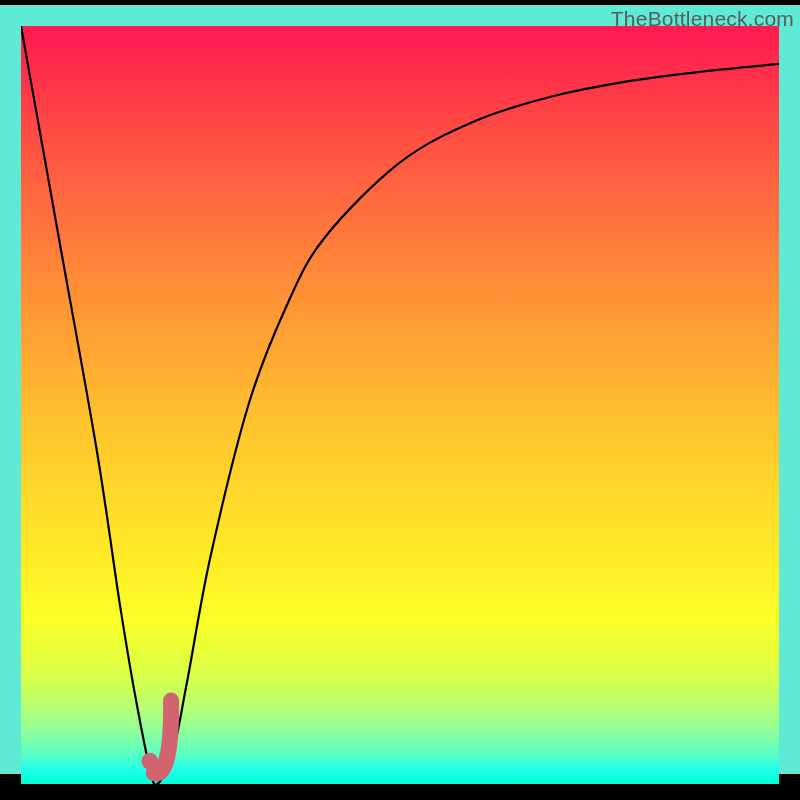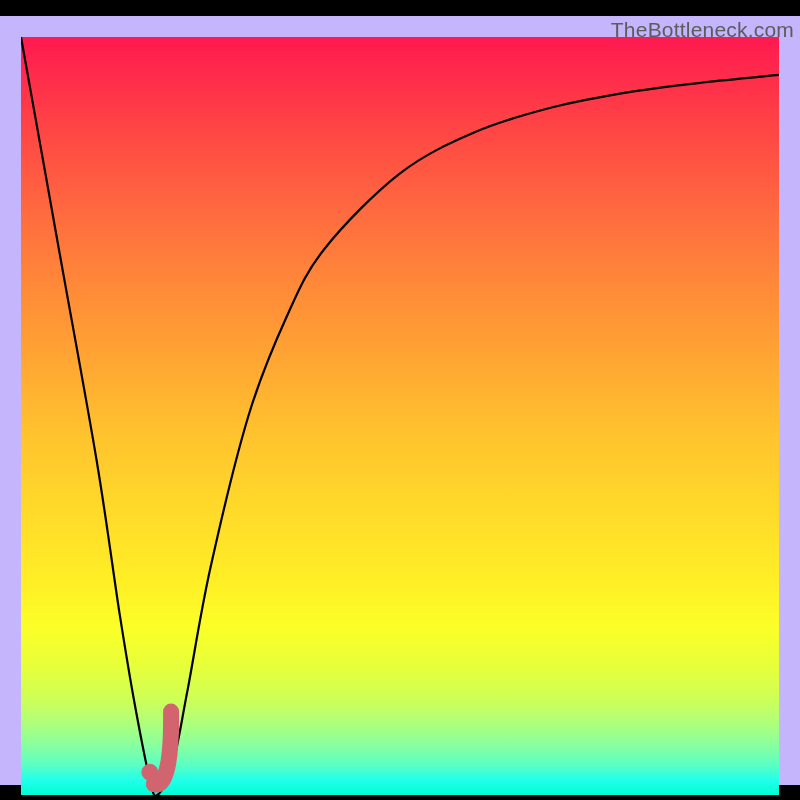--- a/index.html
+++ b/index.html
@@ -6,24 +6,24 @@
     margin: 0;
     padding: 0;
     width: 800px;
     height: 800px;
     background: #000;
     overflow: hidden;
   }
   .frame {
     position: absolute;
     left: 0;
-    top: 16px;
+    top: 5px;
     width: 800px;
     height: 769px;
-    background: #c4b5fd;
+    background: #5eead4;
   }
   .plot {
     position: absolute;
     left: 21px;
     top: 21px;
     width: 758px;
     height: 758px;
     background: linear-gradient(to bottom,
       #ff1950 0%,
       #ff4545 12%,

